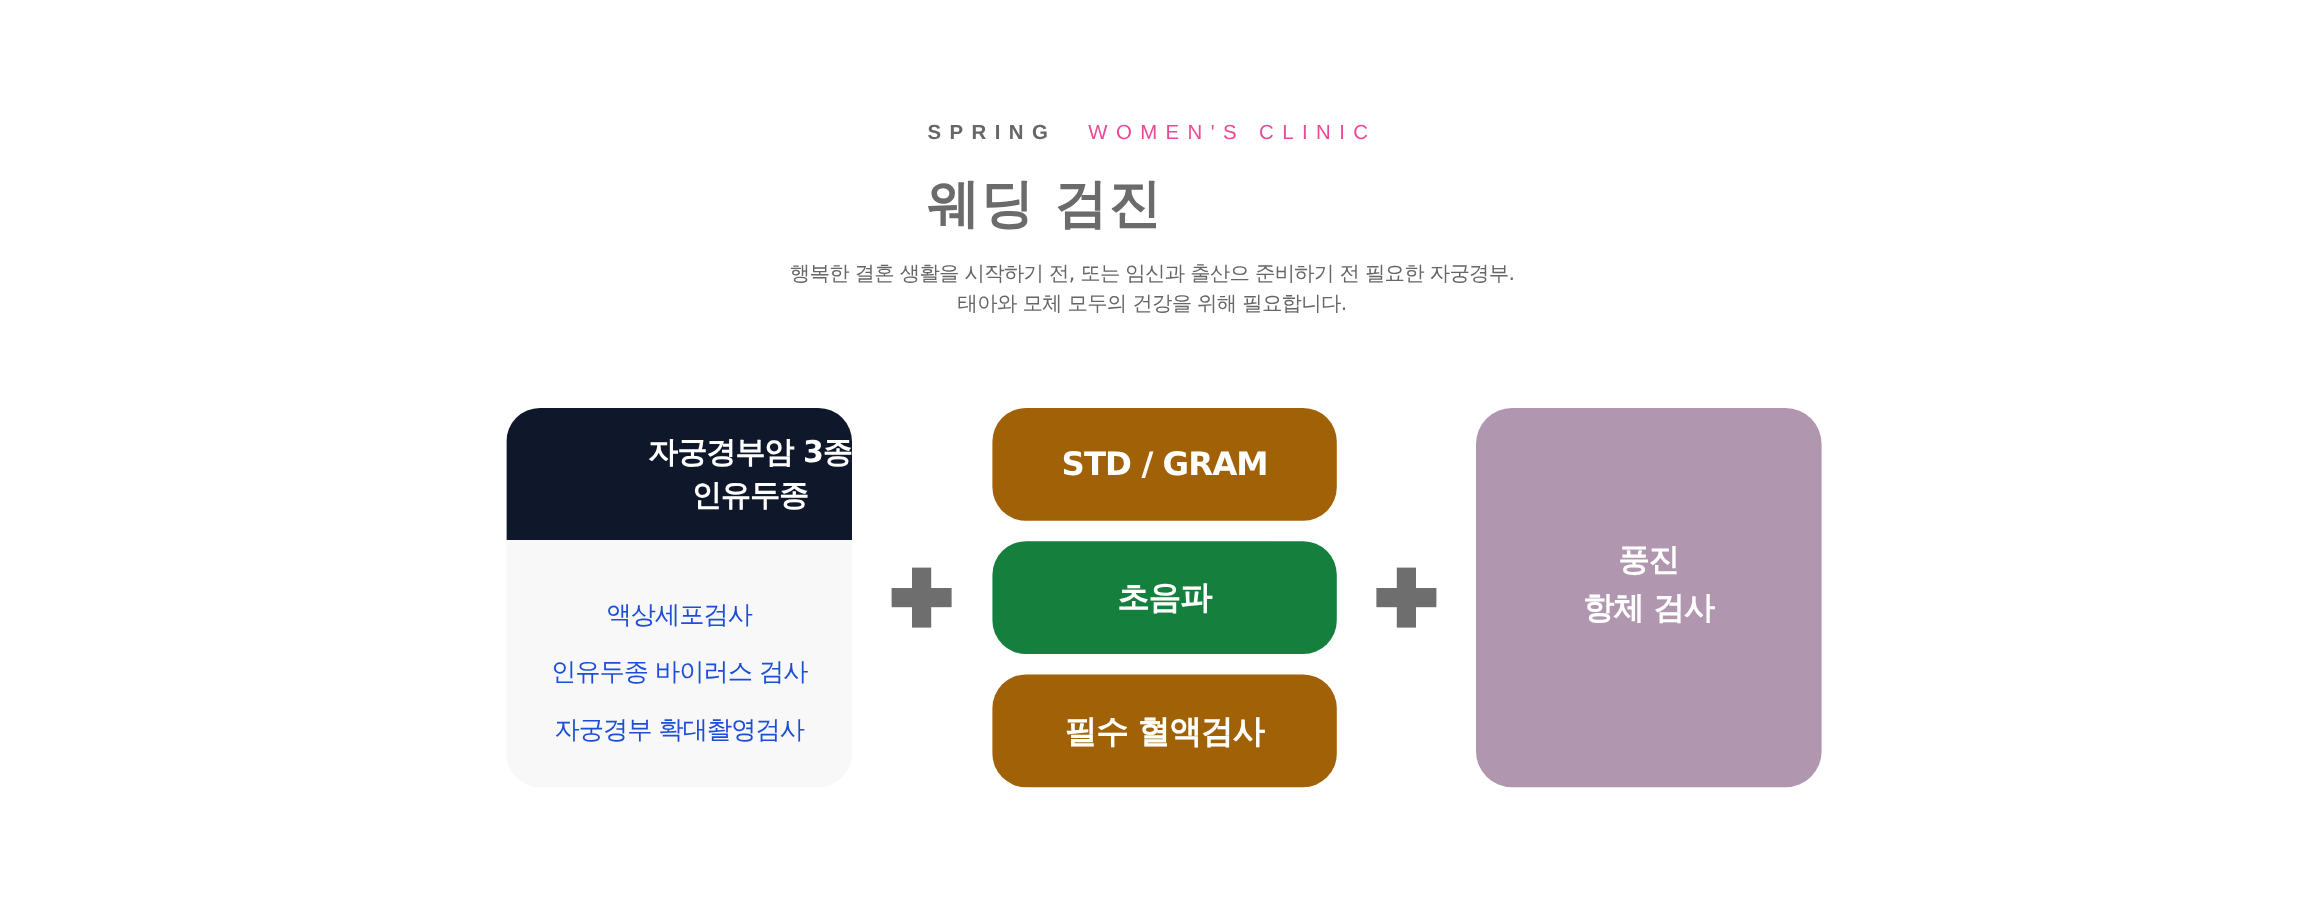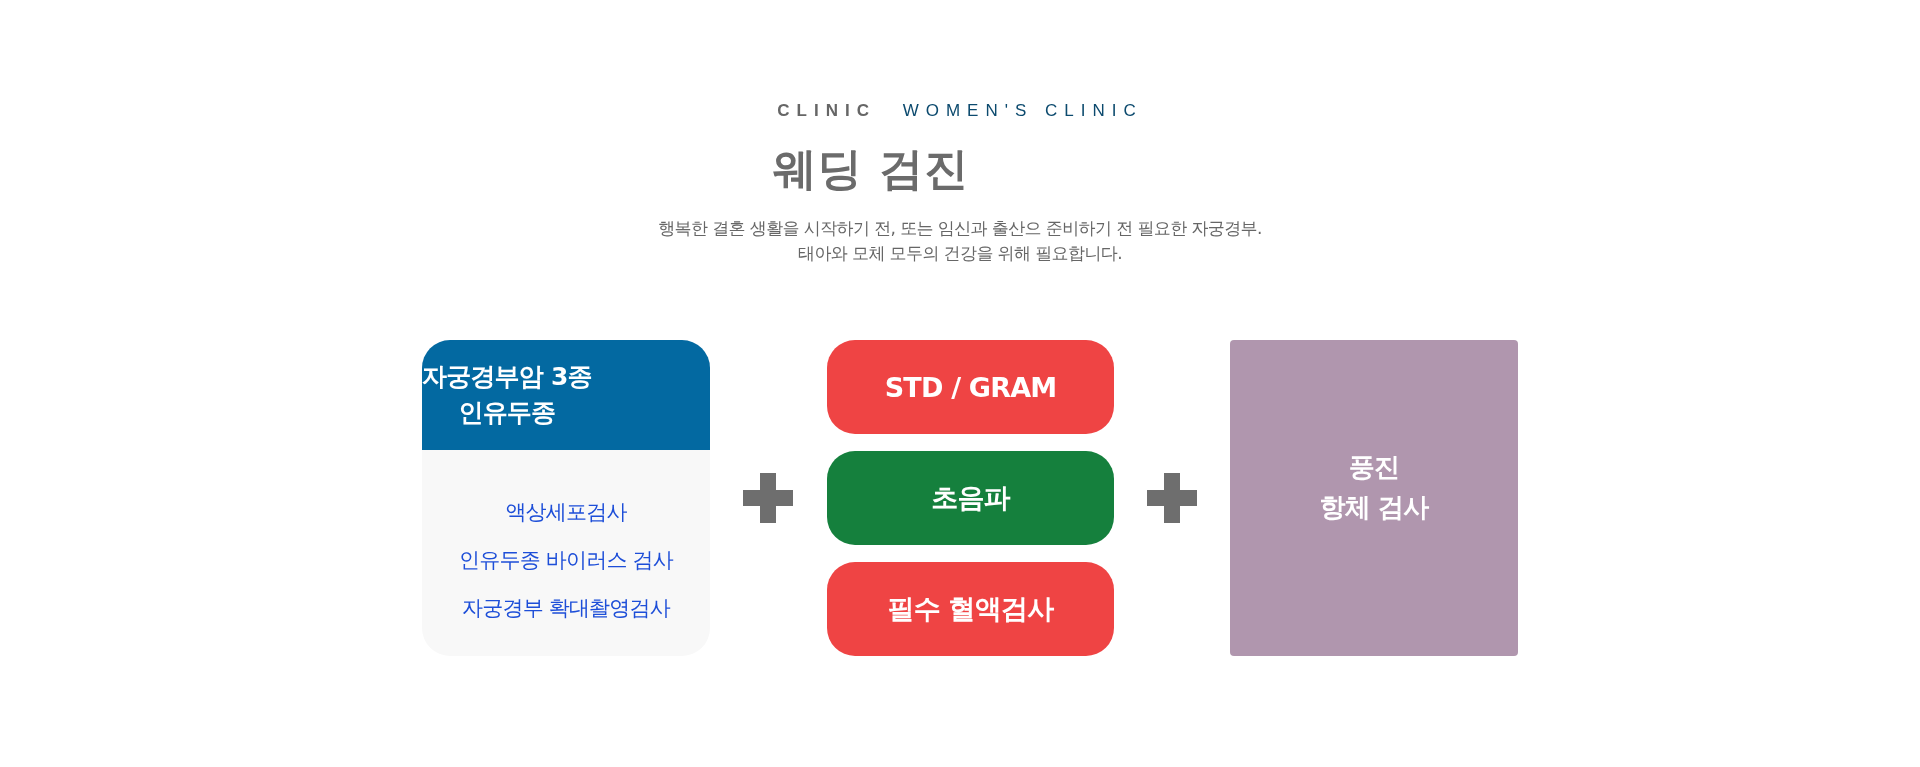--- a/index.html
+++ b/index.html
@@ -8,41 +8,41 @@
       font-family: "DejaVu Sans", "Liberation Sans", sans-serif;
     }
     .stage { position: relative; width: 1920px; height: 767px; }
 
     .eyebrow {
       position: absolute; top: 101px; left: 0; width: 1920px;
       text-align: center; font-size: 17px; letter-spacing: 7px; color: #7a7a7a;
       font-family: "Liberation Sans", sans-serif;
     }
     .eyebrow .strong { font-weight: bold; color: #666; }
-    .eyebrow .light { font-weight: normal; color: #0c4a6e; margin-left: 15px; }
+    .eyebrow .light { font-weight: normal; color: #ec4899; margin-left: 15px; }
 
     .title {
       position: absolute; top: 140px; left: 0; width: 1742px;
       text-align: center; font-size: 44px; font-weight: bold; color: #6b6b6b;
       letter-spacing: 1px;
     }
     .desc {
       position: absolute; top: 216px; left: 0; width: 1920px;
       text-align: center; font-size: 17px; line-height: 25px; color: #666666;
       letter-spacing: -0.6px;
     }
 
     
     .card-left {
       position: absolute; left: 422px; top: 340px; width: 288px; height: 316px;
       border-radius: 28px; overflow: hidden; background: #f8f8f8;
     }
     .card-left .head {
-      height: 110px; background: #0369a1; color: #ffffff;
-      display: flex; align-items: center; justify-content: flex-start;
+      height: 110px; background: #0f172a; color: #ffffff;
+      display: flex; align-items: center; justify-content: flex-end;
       text-align: center; font-weight: bold; font-size: 25px; line-height: 36px;
       letter-spacing: -0.8px;
     }
     .card-left .body {
       padding-top: 38px; text-align: center;
     }
     .card-left .body .item {
       font-size: 21px; line-height: 48px; color: #1d4ed8; letter-spacing: -0.8px;
     }
 
@@ -50,45 +50,45 @@
     .plus { position: absolute; width: 50px; height: 50px; }
     .plus::before, .plus::after { content: ""; position: absolute; background: #6e6e6e; }
     .plus::before { left: 0; top: 17px; width: 50px; height: 16px; }
     .plus::after { left: 17px; top: 0; width: 16px; height: 50px; }
     .plus-1 { left: 743px; top: 473px; }
     .plus-2 { left: 1147px; top: 473px; }
 
     
     .pill {
       position: absolute; left: 827px; width: 287px; height: 94px;
-      border-radius: 28px; background: #ef4444; color: #ffffff;
+      border-radius: 28px; background: #a16207; color: #ffffff;
       display: flex; align-items: center; justify-content: center;
       font-size: 27px; font-weight: bold; letter-spacing: -0.8px;
     }
     .pill.alt { background: #15803d; }
     .pill-1 { top: 340px; }
     .pill-2 { top: 451px; }
     .pill-3 { top: 562px; }
 
     
     .card-right {
       position: absolute; left: 1230px; top: 340px; width: 288px; height: 316px;
-      border-radius: 4px; background: #b096ae; color: #ffffff;
+      border-radius: 30px; background: #b096ae; color: #ffffff;
       display: flex; flex-direction: column; align-items: center; justify-content: center;
       text-align: center; font-weight: bold; font-size: 26px; line-height: 40px;
       letter-spacing: -0.8px; padding-bottom: 22px;
     }
   </style>
 </head>
 <body>
 
 <div class="stage">
 
   <div class="eyebrow">
-    <span class="strong">CLINIC</span>
+    <span class="strong">SPRING</span>
     <span class="light">WOMEN'S CLINIC</span>
   </div>
 
   <h1 class="title">웨딩 검진</h1>
 
   <div class="desc">
     <div>행복한 결혼 생활을 시작하기 전, 또는 임신과 출산으 준비하기 전 필요한 자궁경부.</div>
     <div>태아와 모체 모두의 건강을 위해 필요합니다.</div>
   </div>
 

